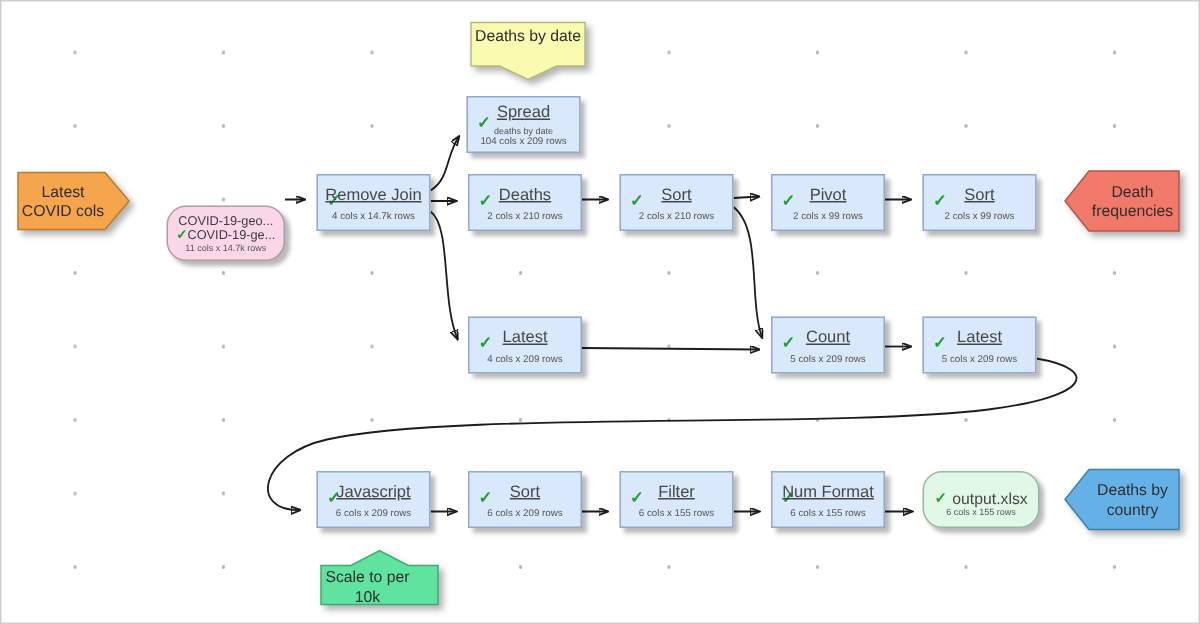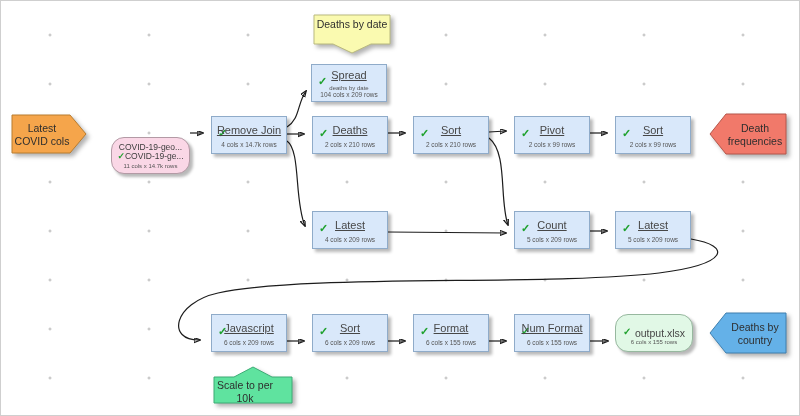--- a/index.html
+++ b/index.html
@@ -157,21 +157,21 @@
     <div class="title">Javascript</div>
     <div class="stats">6 cols x 209 rows</div>
   </div>
   <div class="node" style="left:311px;top:313px">
     <span class="check">✓</span>
     <div class="title">Sort</div>
     <div class="stats">6 cols x 209 rows</div>
   </div>
   <div class="node" style="left:412px;top:313px">
     <span class="check">✓</span>
-    <div class="title">Format</div>
+    <div class="title">Filter</div>
     <div class="stats">6 cols x 155 rows</div>
   </div>
   <div class="node" style="left:513px;top:313px">
     <span class="check">✓</span>
     <div class="title">Num Format</div>
     <div class="stats">6 cols x 155 rows</div>
   </div>
 
   <div class="rnode output">
     <span class="check">✓</span>

